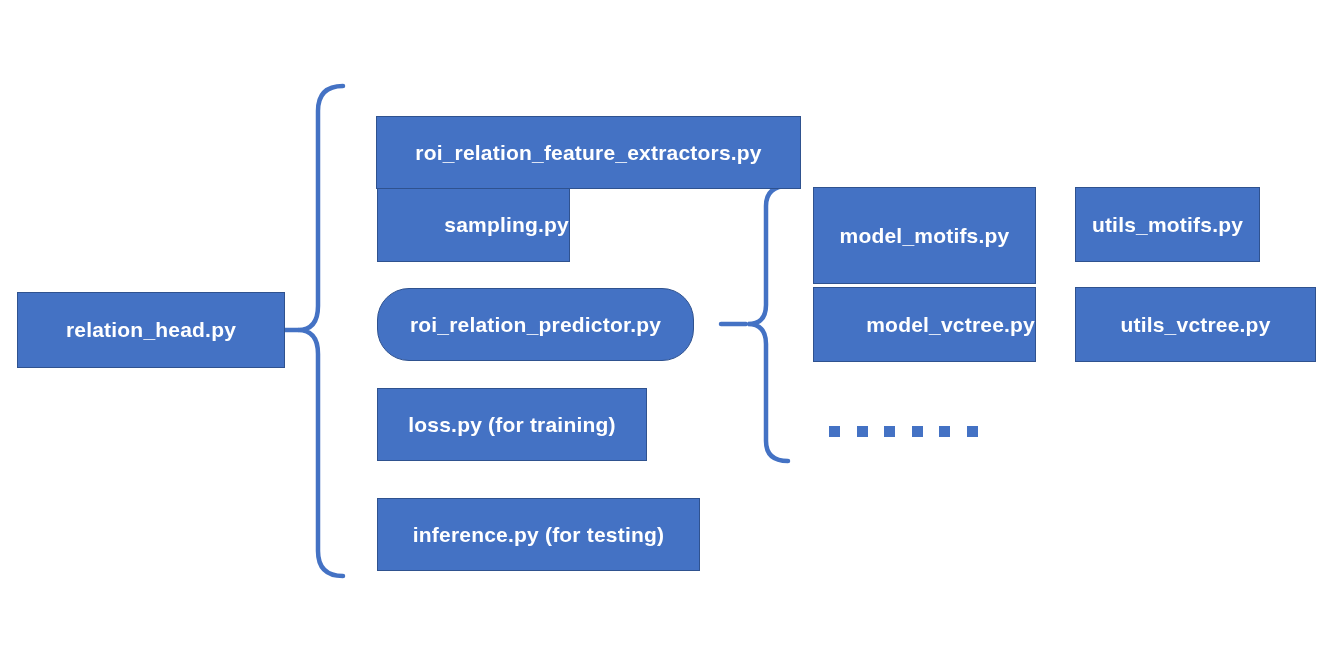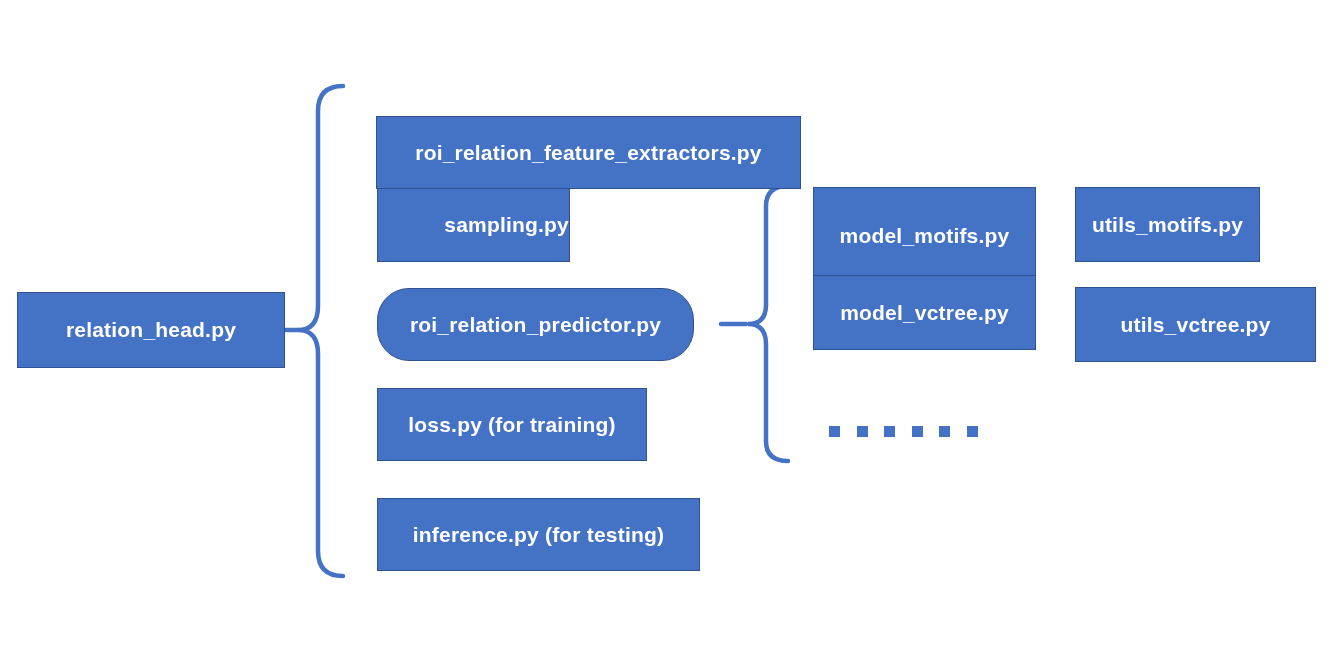--- a/index.html
+++ b/index.html
@@ -41,21 +41,21 @@
   .b-extractors   { left: 376px;  top: 88px;  width: 425px; height: 73px; margin-top: 28px; }
   .b-sampling     { left: 377px;  top: 188px; width: 193px; height: 74px; justify-content: flex-end; }
   .b-predictor    { left: 377px;  top: 288px; width: 317px; height: 73px; border-radius: 32px; }
   .b-loss         { left: 377px;  top: 388px; width: 270px; height: 73px; }
   .b-inference    { left: 377px;  top: 488px; width: 323px; height: 73px; margin-top: 10px; }
   
   .b-relation-head{ left: 17px;   top: 292px; width: 268px; height: 76px; }
   
   .b-model-motifs { left: 813px;  top: 187px; width: 223px; height: 97px; }
   .b-utils-motifs { left: 1075px; top: 187px; width: 185px; height: 75px; }
-  .b-model-vctree { left: 813px;  top: 275px; width: 223px; height: 75px; }
+  .b-model-vctree { left: 813px;  top: 287px; width: 223px; height: 75px; justify-content: flex-end; }
   .b-utils-vctree { left: 1075px; top: 287px; width: 241px; height: 75px; align-items: center; }
 
   .brace-layer {
     position: absolute;
     left: 0; top: 0;
     width: 1344px;
     height: 669px;
     pointer-events: none;
   }
   .brace-layer path {

